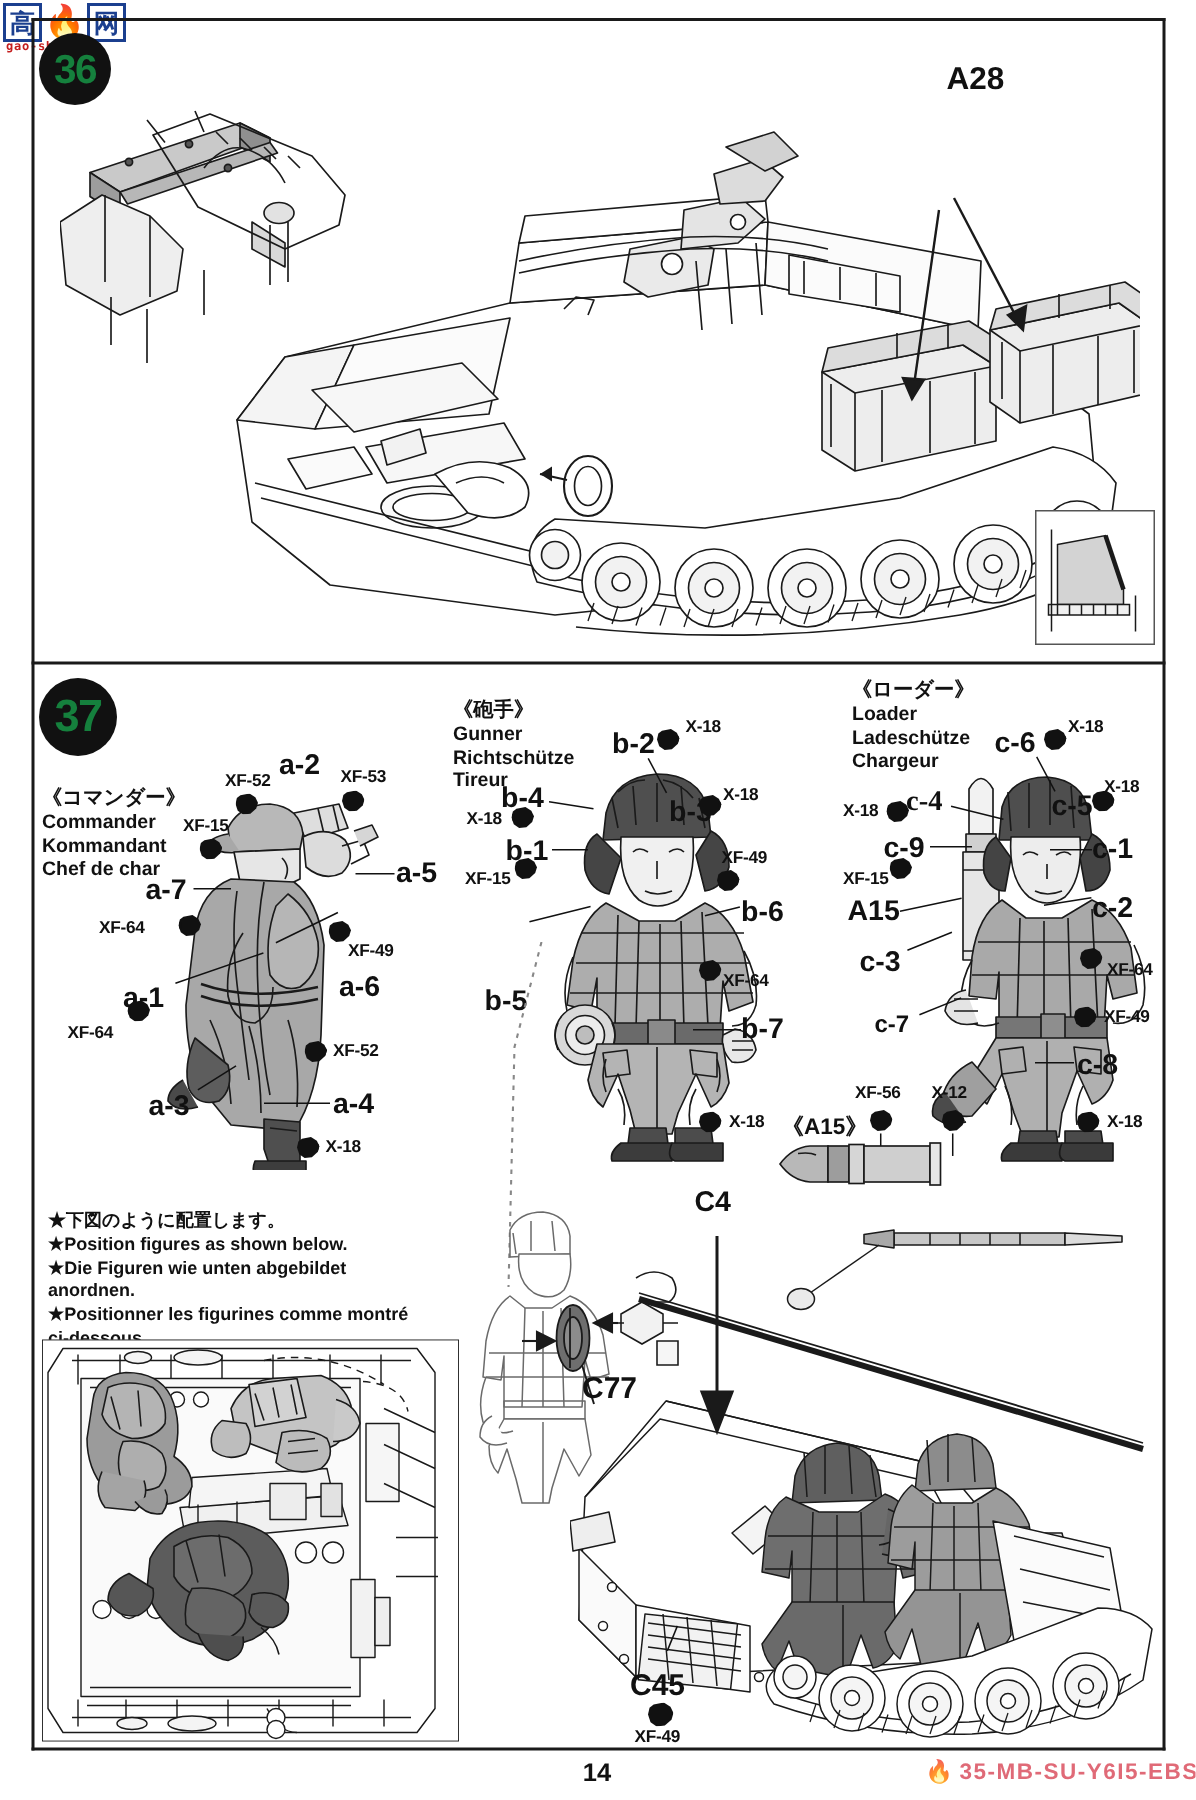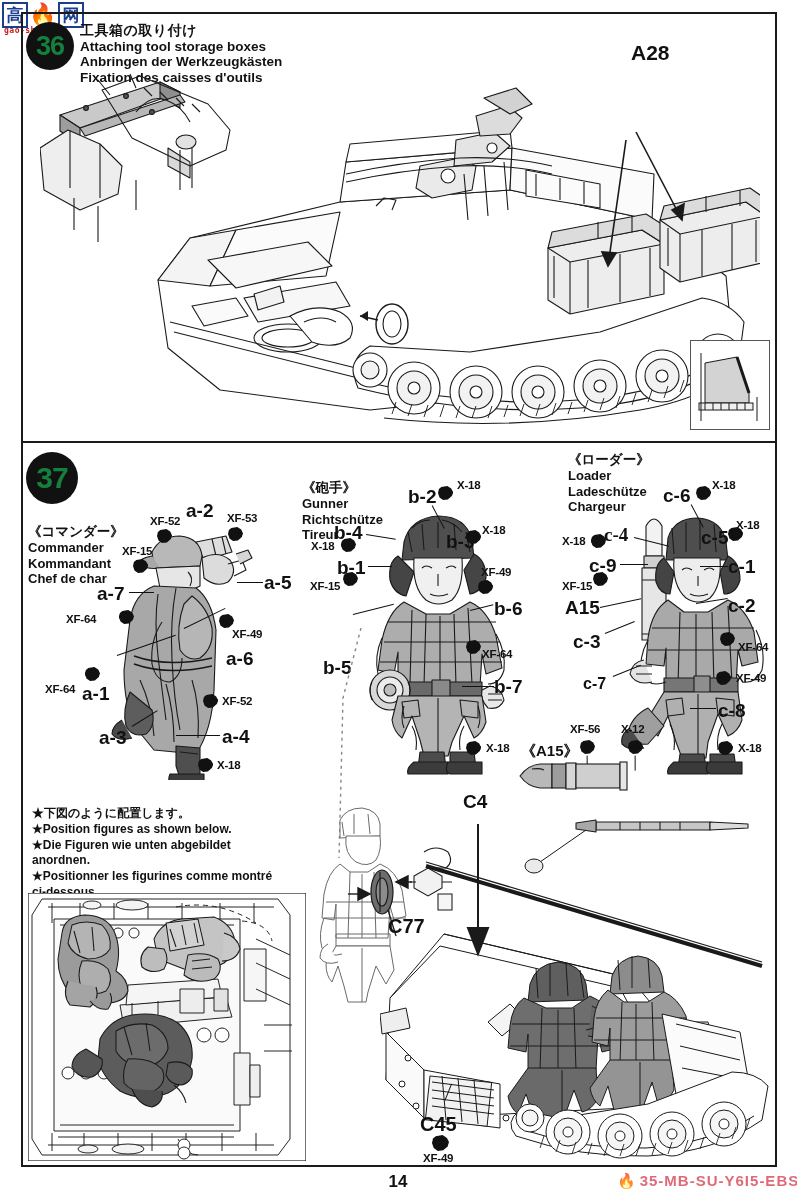--- a/index.html
+++ b/index.html
@@ -184,26 +184,20 @@
 
   <div class="vrule" style="left:21px; top:12px; width:1.6px; height:1155px;"></div>
   <div class="vrule" style="left:775px; top:12px; width:1.6px; height:1155px;"></div>
   <div class="hrule" style="left:21px; top:12px; width:756px; height:1.6px;"></div>
   <div class="hrule" style="left:21px; top:1165px; width:756px; height:1.6px;"></div>
 
   <div class="hrule" style="left:21px; top:441px; width:756px; height:1.6px;"></div>
 
   <div class="abs" style="left:26px; top:22px;">
     <div class="step-badge small">36</div>
-  </div>
-  <div class="abs step-title" style="left:80px; top:22px;">
-    <div class="jp">工具箱の取り付け</div>
-    <div>Attaching tool storage boxes</div>
-    <div>Anbringen der Werkzeugkästen</div>
-    <div>Fixation des caisses d'outils</div>
   </div>
 
   <div class="art" style="left:40px; top:70px;">
     <svg width="720" height="360" viewBox="0 0 720 360">
       <g fill="none" stroke="#1a1a1a" stroke-width="1.1" stroke-linejoin="round">
 
         <g>
           <polygon points="20,45 120,12 140,22 40,58" fill="#c9c9c9" stroke="#1a1a1a"></polygon>
           <polygon points="20,45 40,58 40,74 20,61" fill="#9d9d9d"></polygon>
           <polygon points="120,12 140,22 140,38 120,28" fill="#8f8f8f"></polygon>
@@ -414,39 +408,39 @@
 
   <div class="abs paint-label" style="left:66px; top:613px;">XF-64</div>
   <div class="blob tail" style="left:119px; top:610px;"></div>
 
   <div class="abs paint-label" style="left:232px; top:628px;">XF-49</div>
   <div class="blob" style="left:219px; top:614px;"></div>
 
   <div class="abs part-label" style="left:226px; top:648px;">a-6</div>
   <div class="leader" style="left:184px; top:628px; width:46px; transform:rotate(-26deg);"></div>
 
-  <div class="abs part-label" style="left:82px; top:655px;margin-top:28px;">a-1</div>
+  <div class="abs part-label" style="left:82px; top:655px;">a-1</div>
   <div class="leader" style="left:117px; top:655px; width:62px; transform:rotate(-19deg);"></div>
 
   <div class="abs paint-label" style="left:45px; top:683px;">XF-64</div>
   <div class="blob tail" style="left:85px; top:667px;"></div>
 
   <div class="abs paint-label" style="left:222px; top:695px;">XF-52</div>
   <div class="blob tailr" style="left:203px; top:694px;"></div>
 
   <div class="abs part-label" style="left:99px; top:727px;">a-3</div>
   <div class="leader" style="left:132px; top:726px; width:30px; transform:rotate(-32deg);"></div>
 
   <div class="abs part-label" style="left:222px; top:726px;">a-4</div>
   <div class="leader" style="left:176px; top:735px; width:44px;"></div>
 
   <div class="abs paint-label" style="left:217px; top:759px;">X-18</div>
   <div class="blob tailr" style="left:198px; top:758px;"></div>
 
-  <div class="abs fig-heading" style="left:302px; top:480px;">
+  <div class="abs fig-heading" style="left:302px; top:465px;">
     <div class="jp">《砲手》</div>
     <div>Gunner</div>
     <div>Richtschütze</div>
     <div>Tireur</div>
   </div>
 
   <div class="art" style="left:368px; top:510px;">
     <svg width="180" height="265" viewBox="0 0 180 265">
       <g stroke="#1a1a1a" stroke-width="1.1" fill="none" stroke-linejoin="round">
 

